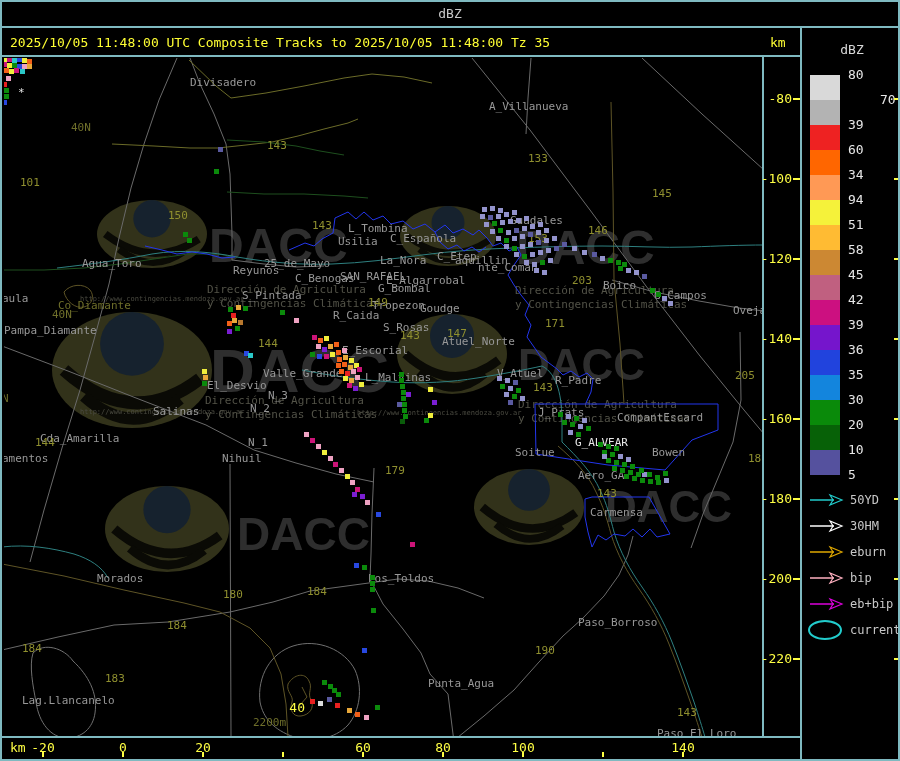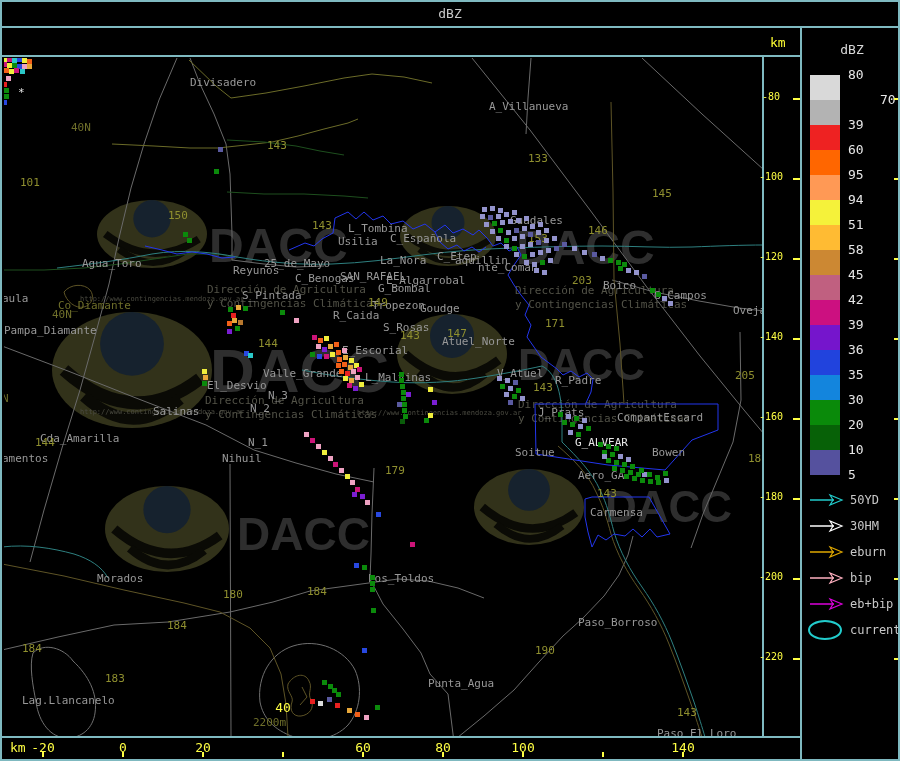--- a/index.html
+++ b/index.html
@@ -13,37 +13,38 @@
   #header-text{left:8px;top:33px;color:#ffff33;font-size:13px;white-space:nowrap;}
   #header-km{left:768px;top:33px;color:#ffff33;font-size:13px;}
   #header-sep{left:0;top:53px;width:798px;height:2px;background:#7fb9c0;}
   #map-right-border{left:760px;top:55px;width:2px;height:679px;background:#7fb9c0;}
   #panel-border{left:798px;top:26px;width:2px;height:731px;background:#7fb9c0;}
   #bottom-line{left:0;top:734px;width:798px;height:2px;background:#7fb9c0;}
   #panel-title{left:820px;top:40px;width:60px;color:#d8d8d8;font-size:13px;text-align:center;}
   .cb-swatch{position:absolute;left:808px;width:30px;height:25px;}
   .cb-label{position:absolute;left:846px;width:36px;height:15px;color:#e6e6e6;
             font-size:13px;line-height:15px;}
-  .yx-label{position:absolute;width:42px;text-align:center;color:#ffff44;font-size:10px;}
+  .yx-label{position:absolute;width:42px;text-align:right;color:#ffff44;font-size:13px;}
   .ytick{position:absolute;height:2px;background:#ffff44;}
   .xx-label{position:absolute;width:44px;text-align:center;color:#ffff44;font-size:13px;}
   .xtick{position:absolute;width:2px;height:5px;background:#ffff44;top:750px;}
   #axis-km{left:8px;top:738px;color:#ffff44;font-size:13px;}
   svg text{user-select:none;}
 </style>
 </head>
 <body>
 
 <div id="app">
 
   <div id="titlebar" class="abs">
     <span>dBZ</span>
   </div>
 
   <div id="headerbar" class="abs"></div>
+  <div id="header-text" class="abs">2025/10/05 11:48:00 UTC Composite Tracks to 2025/10/05 11:48:00 Tz 35</div>
   <div id="header-km" class="abs">km</div>
   <div id="header-sep" class="abs"></div>
 
   <svg id="mapsvg" class="abs" style="left:0;top:0;" width="798" height="736" viewBox="0 0 798 736">
     <defs>
         <clipPath id="mapclip">
           <rect x="2" y="56" width="758" height="679"></rect>
         </clipPath>
       </defs>
     <g clip-path="url(#mapclip)">
@@ -496,21 +497,21 @@
       <div class="cb-swatch" style="top: 323px; background: rgb(117, 21, 204);"></div>
       <div class="cb-swatch" style="top: 348px; background: rgb(33, 67, 221);"></div>
       <div class="cb-swatch" style="top: 373px; background: rgb(19, 133, 221);"></div>
       <div class="cb-swatch" style="top: 398px; background: rgb(10, 138, 10);"></div>
       <div class="cb-swatch" style="top: 423px; background: rgb(7, 97, 7);"></div>
       <div class="cb-swatch" style="top: 448px; background: rgb(85, 81, 158);"></div>
       <div class="cb-label" style="top: 65px;">80</div>
       <div class="cb-label" style="top: 90px; margin-left: 32px;">70</div>
       <div class="cb-label" style="top: 115px;">39</div>
       <div class="cb-label" style="top: 140px;">60</div>
-      <div class="cb-label" style="top: 165px;">95</div>
+      <div class="cb-label" style="top: 165px;">34</div>
       <div class="cb-label" style="top: 190px;">94</div>
       <div class="cb-label" style="top: 215px;">51</div>
       <div class="cb-label" style="top: 240px;">58</div>
       <div class="cb-label" style="top: 265px;">45</div>
       <div class="cb-label" style="top: 290px;">42</div>
       <div class="cb-label" style="top: 315px;">39</div>
       <div class="cb-label" style="top: 340px;">36</div>
       <div class="cb-label" style="top: 365px;">35</div>
       <div class="cb-label" style="top: 390px;">30</div>
       <div class="cb-label" style="top: 415px;">20</div>
@@ -575,21 +576,21 @@
       <div class="ytick abs" style="left: 791px; top: 656px; width: 7px;"></div>
       <div class="ytick abs" style="left: 892px; top: 656px; width: 6px;"></div>
     </div>
   <div id="xaxis">
       <div class="xx-label abs" style="left: 19px; top: 738px;">-20</div>
       <div class="xtick abs" style="left: 40px;"></div>
       <div class="xx-label abs" style="left: 99px; top: 738px;">0</div>
       <div class="xtick abs" style="left: 120px;"></div>
       <div class="xx-label abs" style="left: 179px; top: 738px;">20</div>
       <div class="xtick abs" style="left: 200px;"></div>
-      <div class="xx-label abs" style="left: 259px; top: 698px;">40</div>
+      <div class="xx-label abs" style="left: 259px; top: 698px; text-align: right;">40</div>
       <div class="xtick abs" style="left: 280px;"></div>
       <div class="xx-label abs" style="left: 339px; top: 738px;">60</div>
       <div class="xtick abs" style="left: 360px;"></div>
       <div class="xx-label abs" style="left: 419px; top: 738px;">80</div>
       <div class="xtick abs" style="left: 440px;"></div>
       <div class="xx-label abs" style="left: 499px; top: 738px;">100</div>
       <div class="xtick abs" style="left: 520px;"></div>
       <div class="xx-label abs" style="left: 579px; top: 768px;">120</div>
       <div class="xtick abs" style="left: 600px;"></div>
       <div class="xx-label abs" style="left: 659px; top: 738px;">140</div>

